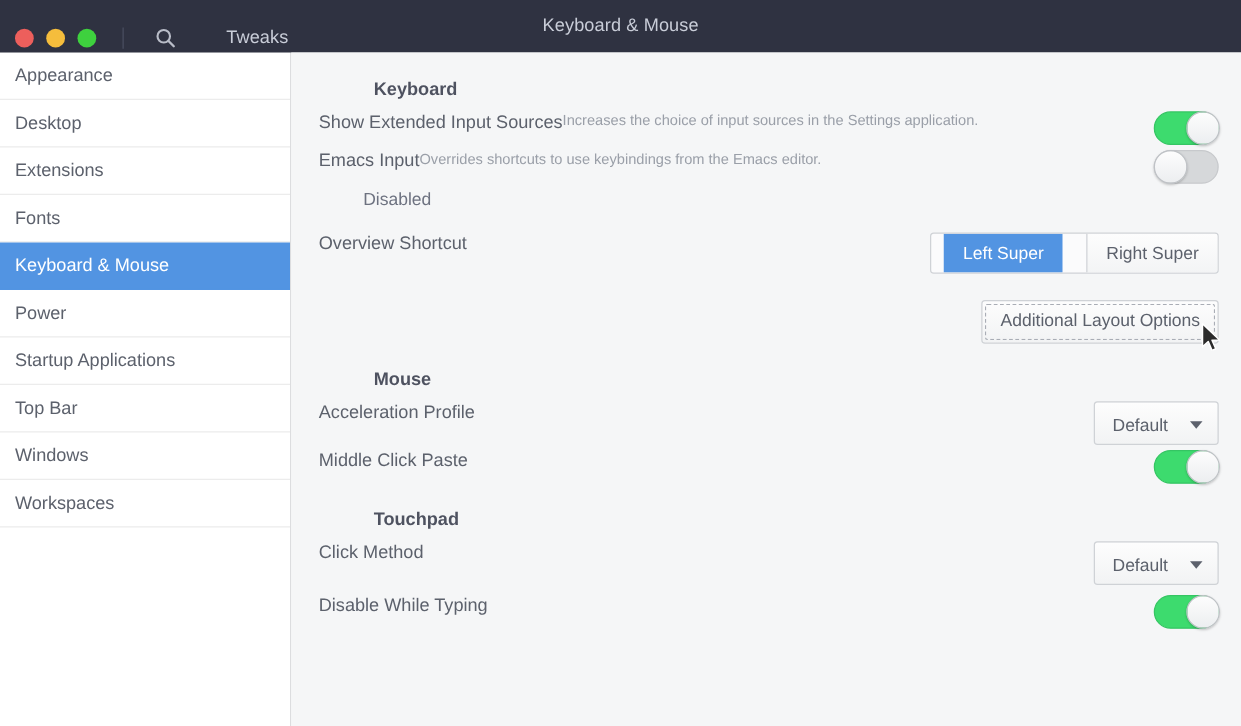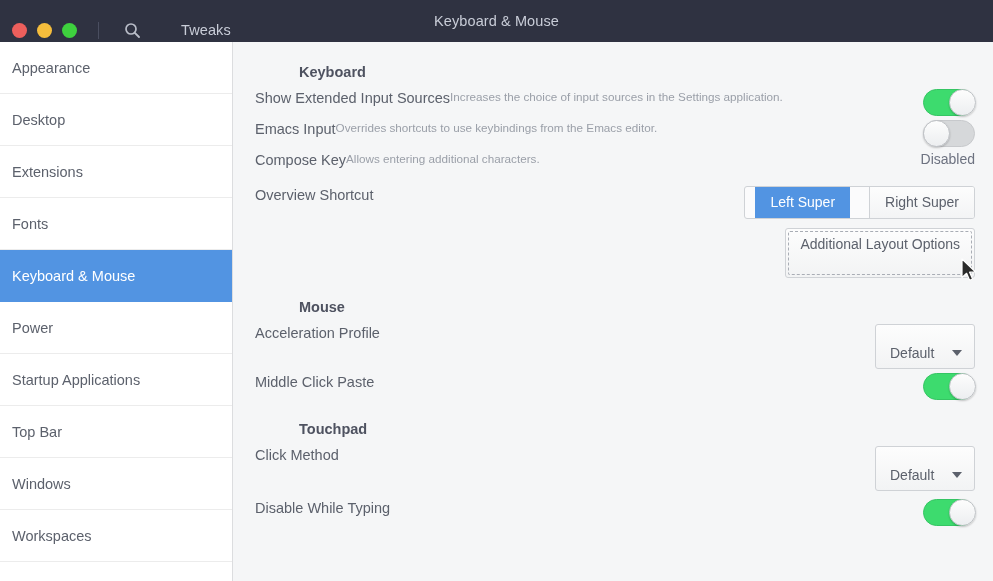--- a/index.html
+++ b/index.html
@@ -101,21 +101,21 @@
   
   .sidebar {
     width: 233px;
     min-width: 233px;
     background: #ffffff;
     border-right: 1px solid #dcdddf;
     overflow: hidden;
   }
 
   .side-item {
-    height: 52px;
+    height: 38px;
     display: flex;
     align-items: center;
     padding-left: 12px;
     font-size: 14.5px;
     color: #5c616c;
     border-bottom: 1px solid #ececec;
     cursor: pointer;
     user-select: none;
   }
   .side-item.selected {
@@ -247,46 +247,47 @@
     color: #ffffff;
   }
 
   
   .pushbtn {
     font-size: 14px;
     color: #5c616c;
     background: linear-gradient(180deg,#fdfdfd 0%,#f2f3f4 100%);
     border: 1px solid #cfd2d6;
     border-radius: 3px;
-    padding: 6px 14px 24px 14px;
+    padding: 6px 14px 9px 14px;
     cursor: pointer;
     user-select: none;
     position: relative;
     line-height: 18px;
+    margin-top: 12px;
   }
   .pushbtn.focused::after {
     content: "";
     position: absolute;
     left: 2px; right: 2px; top: 2px; bottom: 2px;
     border: 1px dashed #a9adb5;
     border-radius: 2px;
     pointer-events: none;
   }
 
   
   .dropdown {
     display: flex;
     align-items: center;
     gap: 16px;
     font-size: 14px;
     color: #5c616c;
     background: linear-gradient(180deg,#fdfdfd 0%,#f2f3f4 100%);
     border: 1px solid #cfd2d6;
     border-radius: 3px;
-    padding: 19px 12px 6px 14px;
+    padding: 9px 12px 6px 14px;
     cursor: pointer;
     user-select: none;
     min-width: 100px;
     justify-content: space-between;
     line-height: 18px;
   }
   .caret {
     width: 0; height: 0;
     border-left: 5px solid transparent;
     border-right: 5px solid transparent;
@@ -386,24 +387,20 @@
             <span class="row-sub">Overrides shortcuts to use keybindings from the Emacs editor.</span>
           </div>
           <div class="row-ctl">
             <div class="switch">
                 <span class="knob"></span>
               </div>
           </div>
         </div>
 
         <div class="row">
-          <div class="row-labels">
-            <span class="row-title">Compose Key</span>
-            <span class="row-sub">Allows entering additional characters.</span>
-          </div>
           <div class="row-ctl">
             <span class="row-value">Disabled</span>
           </div>
         </div>
 
         <div class="row" style="margin-top:10px;">
           <div class="row-labels">
             <span class="row-title">Overview Shortcut</span>
           </div>
           <div class="row-ctl">

